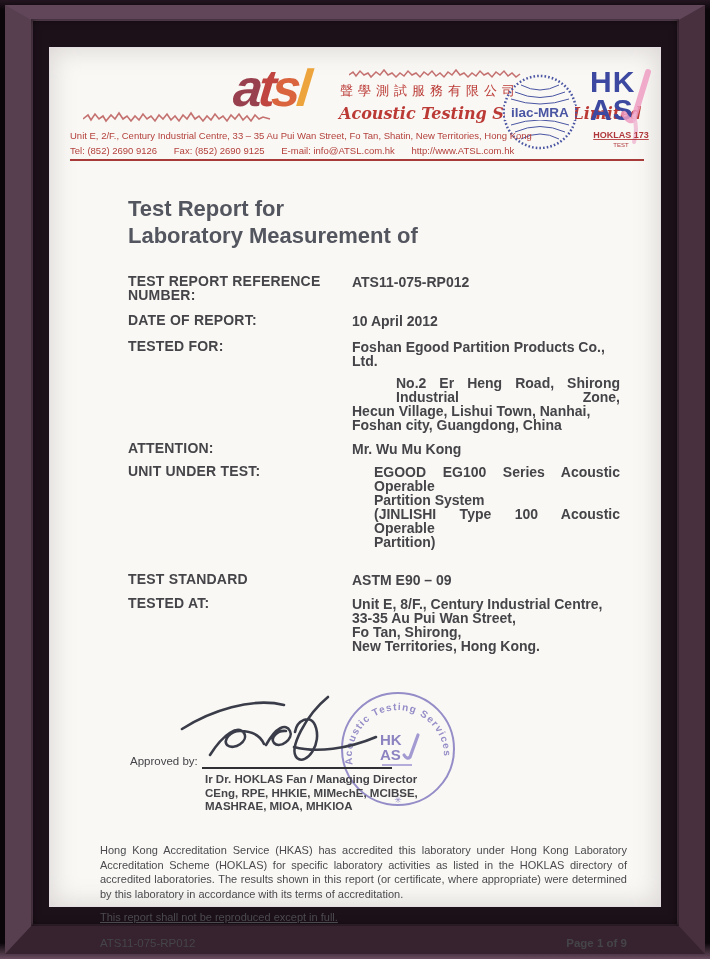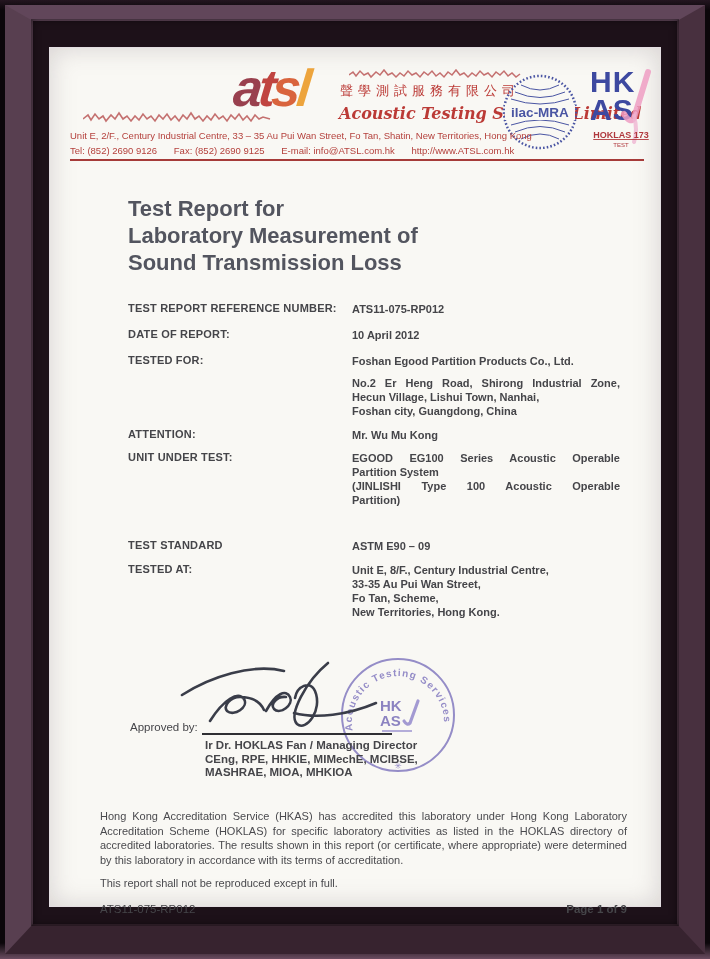--- a/index.html
+++ b/index.html
@@ -40,38 +40,38 @@
   .ilac{position:absolute;left:451px;top:25px;}
   .hkas{position:absolute;left:534px;top:16px;}
   .hdr-address{position:absolute;left:20px;top:80px;color:#b4403c;font-size:9.5px;
     line-height:15px;white-space:nowrap;}
   .hdr-contacts span{margin-right:14px;}
   .red-rule{position:absolute;left:20px;right:16px;top:111px;height:2px;background:#a63b39;}
   
   .title{margin:34px 0 0 78px;color:#53555f;font-weight:bold;font-size:22px;line-height:27px;}
   
   .fields{margin:26px 0 0 78px;width:492px;color:#454549;}
-  .frow{display:grid;grid-template-columns:224px 1fr;font-size:11px;line-height:13.5px;font-weight:bold;}
+  .frow{display:grid;grid-template-columns:224px 1fr;font-size:14px;line-height:13.5px;font-weight:bold;}
   .frow .flabel{letter-spacing:.2px;}
-  .mb12{margin-bottom:12px;}.mb10{margin-bottom:10px;}.mb9{margin-bottom:9px;}.mb8{margin-bottom:8px;}.mb32{margin-bottom:32px;}.mb11{margin-bottom:10px;}
+  .mb12{margin-bottom:12px;}.mb10{margin-bottom:10px;}.mb9{margin-bottom:9px;}.mb8{margin-bottom:8px;}.mb32{margin-bottom:24px;gap:22px;}.mb11{margin-bottom:10px;}
   .fvalue div{line-height:14px;}
-  .stretch-first div:first-child{text-align:justify;text-align-last:justify;}
+  .stretch-first div:first-child{text-align:justify;text-align-last:justify;margin-left:44px;}
   .stretch-odd div:nth-child(odd){text-align:justify;text-align-last:justify;}
   
   .signature-section{position:relative;height:146px;margin-top:30px;}
   .stamp{position:absolute;left:282px;top:0px;opacity:.92;}
   .sig-svg{position:absolute;left:126px;top:4px;}
   .sig-line{position:absolute;left:152px;top:84px;width:190px;border-bottom:2px solid #2f2f34;}
   .approved-label{position:absolute;left:80px;top:72px;font-size:11.5px;color:#454549;}
   .name-block{position:absolute;left:155px;top:90px;font-size:11.5px;line-height:13.5px;
     color:#454549;font-weight:bold;}
   
   .accred{margin:14px 0 0 50px;width:527px;color:#4a4a4e;font-size:11px;line-height:14.5px;
     text-align:justify;}
-  .repro-note{margin:10px 0 0 50px;color:#4a4a4e;font-size:11px;}
+  .repro-note{margin:10px 0 0 50px;color:#4a4a4e;font-size:11px;text-decoration:underline;}
   .bottom-row{margin:14px 0 0 50px;width:527px;display:flex;justify-content:space-between;
     color:#454549;font-size:11.5px;}
   .bottom-row .pg{font-weight:600;}
 </style>
 </head>
 <body>
 
 <div class="frame-outer"></div>
 <div class="frame-band"></div>
 
@@ -130,21 +130,20 @@
         <span>E-mail: info@ATSL.com.hk</span>
         <span>http://www.ATSL.com.hk</span>
       </div>
     </div>
     <div class="red-rule"></div>
   </div>
 
   <div class="title">
     <div>Test Report for</div>
     <div>Laboratory Measurement of</div>
-    <div>Sound Transmission Loss</div>
   </div>
 
   <div class="fields">
     <div class="frow mb12">
       <span class="flabel">TEST REPORT REFERENCE NUMBER:</span>
       <div class="fvalue">
           <div>ATS11-075-RP012</div>
         </div>
     </div>
     <div class="frow mb12">
@@ -186,21 +185,21 @@
       <span class="flabel">TEST STANDARD</span>
       <div class="fvalue">
           <div>ASTM E90 – 09</div>
         </div>
     </div>
     <div class="frow">
       <span class="flabel">TESTED AT:</span>
       <div class="fvalue">
           <div>Unit E, 8/F., Century Industrial Centre,</div>
           <div>33-35 Au Pui Wan Street,</div>
-          <div>Fo Tan, Scheme,</div>
+          <div>Fo Tan, Shirong,</div>
           <div>New Territories, Hong Kong.</div>
         </div>
     </div>
   </div>
 
   <div class="signature-section">
     <div class="stamp">
       <svg width="132" height="132" viewBox="0 0 132 132">
         <defs>
           <path id="ringPath" d="M 20.8,81.7 A 46,46 0 1 1 111.2,81.7"></path>

